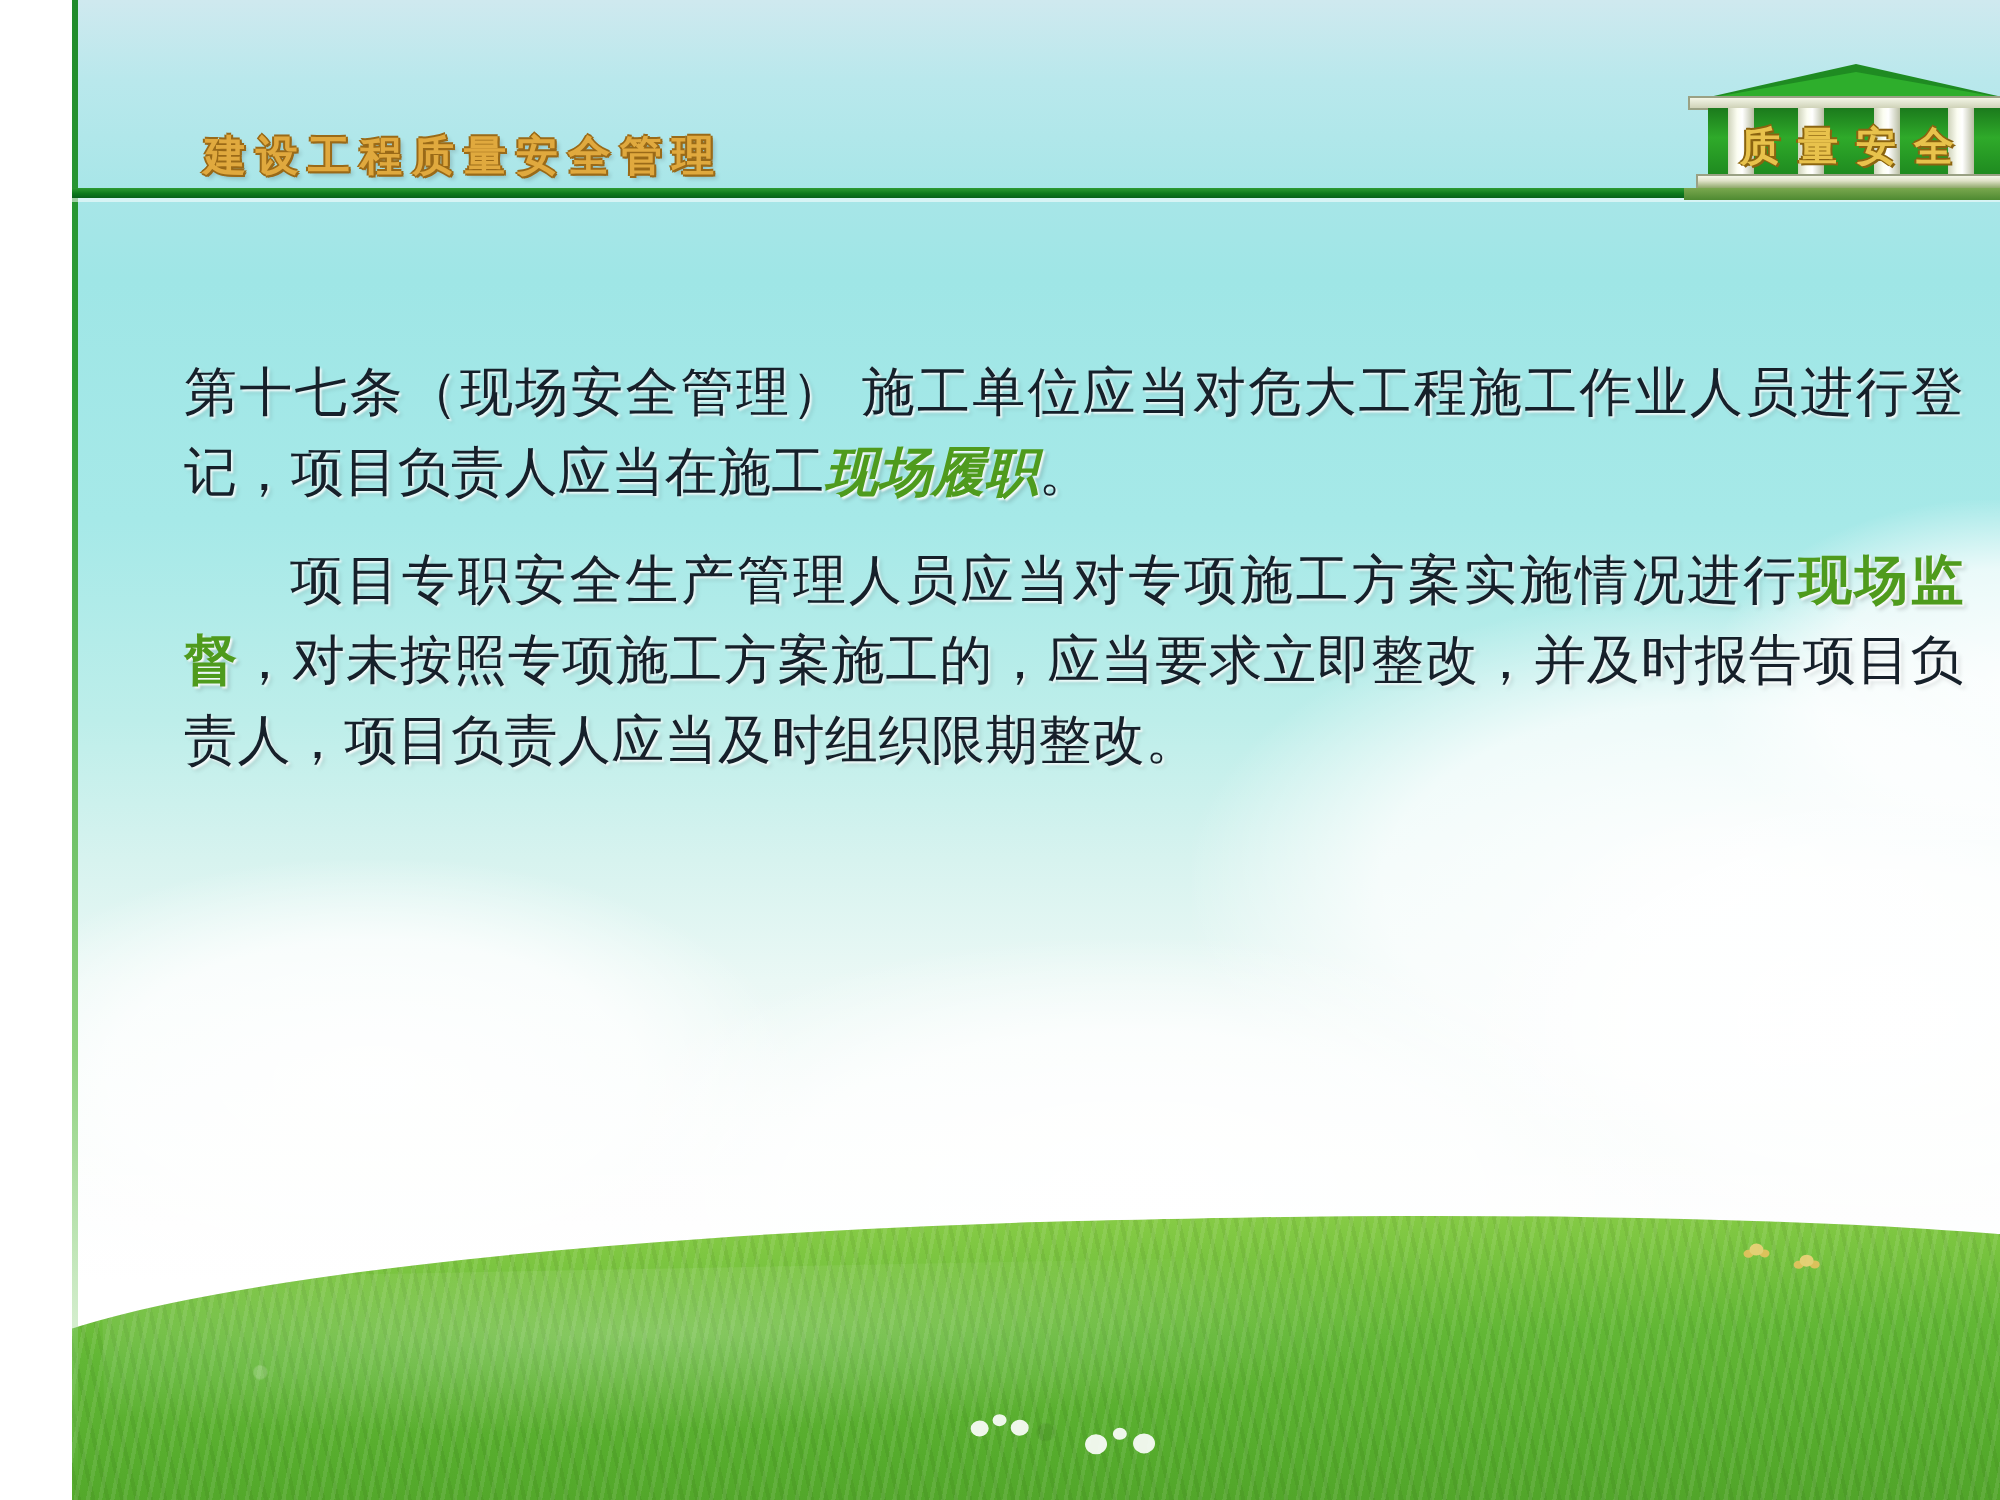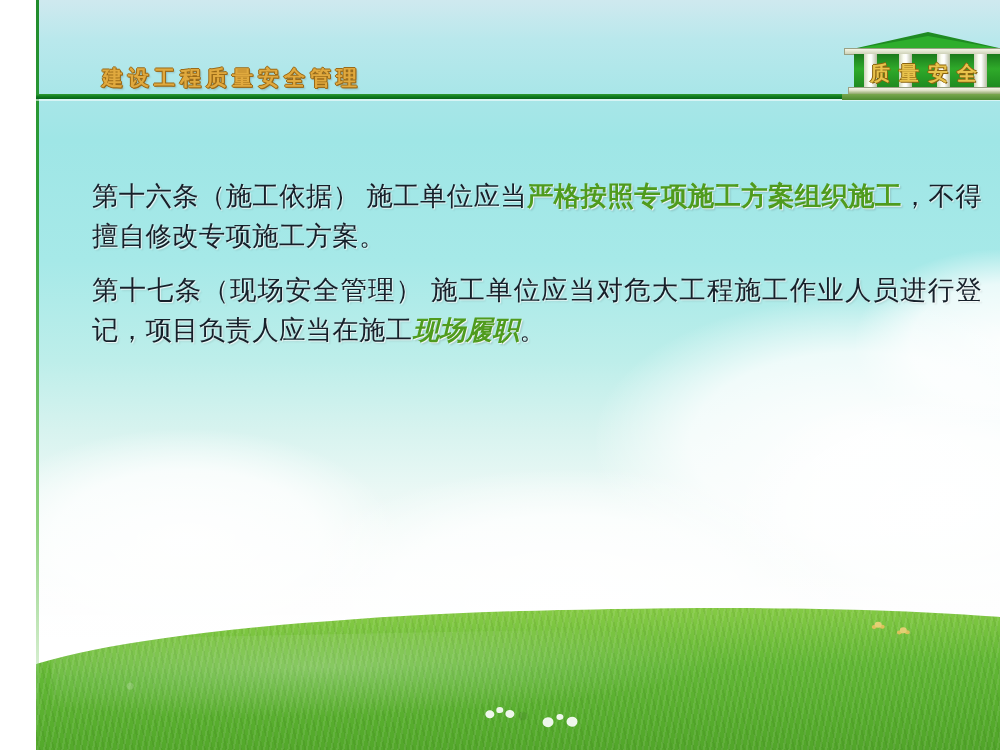--- a/index.html
+++ b/index.html
@@ -288,17 +288,17 @@
     <div class="logo-col" style="left:22px;"></div>
     <div class="logo-col" style="left:57px;"></div>
     <div class="logo-col" style="left:95px;"></div>
     <div class="logo-col" style="left:132px;"></div>
     <div class="logo-text">质量安全</div>
     <div class="logo-base"></div>
     <div class="logo-plinth"></div>
   </div>
 
   <div class="content">
-    <p class="para"><span>第十六条（施工依据）  施工单位应当</span><span class="hl">严格按照专项施工方案组织施工</span><span>，不得擅自修改专项施工方案。</span></p>
     <p class="para"><span>第十七条（现场安全管理）  施工单位应当对危大工程施工作业人员进行登记，项目负责人应当在施工</span><span class="hl-i">现场履职</span><span>。</span></p>
+    <p class="para indent"><span>项目专职安全生产管理人员应当对专项施工方案实施情况进行</span><span class="hl">现场监督</span><span>，对未按照专项施工方案施工的，应当要求立即整改，并及时报告项目负责人，项目负责人应当及时组织限期整改。</span></p>
   </div>
 
 </div>
 
 </body></html>

